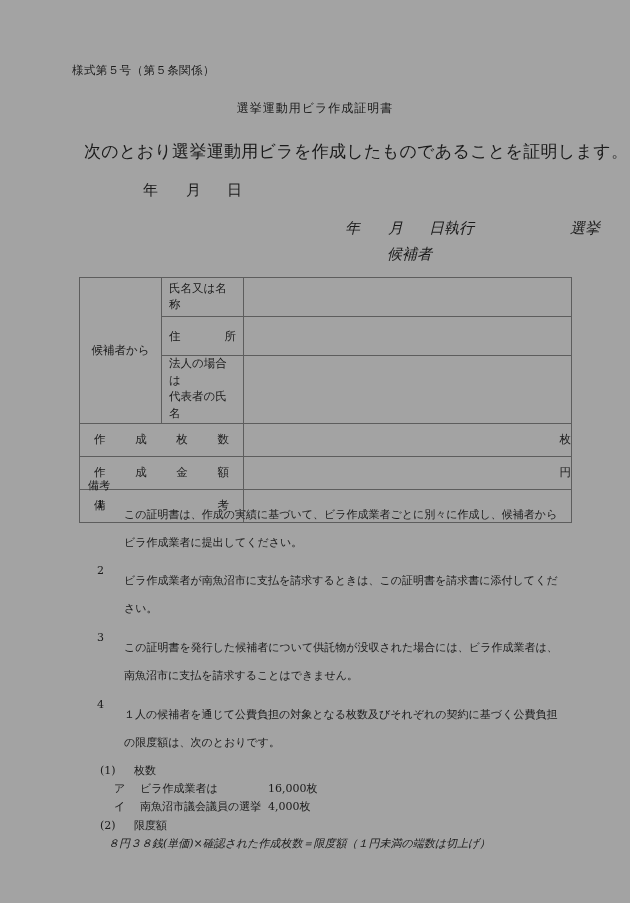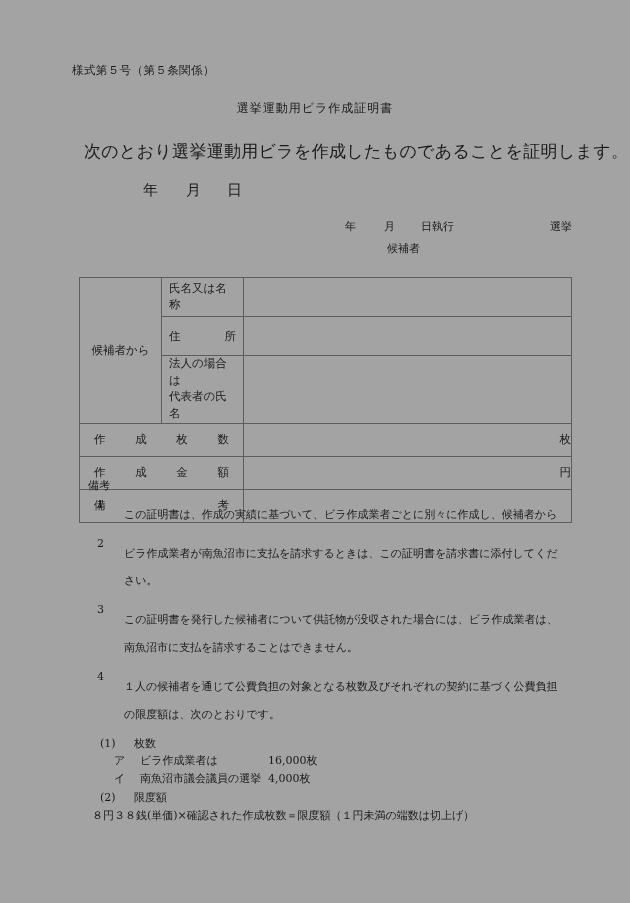--- a/index.html
+++ b/index.html
@@ -62,22 +62,23 @@
     white-space: nowrap;
   }
   .date-line .gap-a { display: inline-block; width: 28px; }
   .date-line .gap-b { display: inline-block; width: 26px; }
 
   
   .elect-block {
     position: absolute;
     left: 345px;
     top: 219px;
-    font-size: 11px;
+    font-size: 15px;
     white-space: nowrap;
+    font-style: italic;
   }
   .elect-row-1 .g1 { display: inline-block; width: 28px; }
   .elect-row-1 .g2 { display: inline-block; width: 26px; }
   .elect-row-1 .g3 { display: inline-block; width: 96px; }
   .elect-row-2 {
     margin-top: 7px;
     padding-left: 42px;
   }
 
   
@@ -160,21 +161,21 @@
   .sub-body { flex: 1 1 auto; }
 
   .item {
     display: flex;
     margin-left: 26px;
   }
   .item-mark { width: 26px; flex: 0 0 26px; }
   .item-text { flex: 0 0 128px; }
   .item-val { flex: 0 0 auto; }
 
-  .limit-line { margin-left: 4px; }
+  .limit-line { margin-left: 20px; font-style: italic; }
 </style>
 </head>
 <body>
 
 <div class="page">
 
   <div class="form-no">様式第５号（第５条関係）</div>
 
   <div class="doc-title">選挙運動用ビラ作成証明書</div>
 
@@ -256,20 +257,21 @@
     </tbody>
   </table>
 
   <div class="notes">
     <div class="notes-head">備考</div>
 
     <div class="note">
       <div class="note-num">1</div>
       <div class="note-body">
         <p>この証明書は、作成の実績に基づいて、ビラ作成業者ごとに別々に作成し、候補者から</p>
+        <p>ビラ作成業者に提出してください。</p>
       </div>
     </div>
 
     <div class="note">
       <div class="note-num">2</div>
       <div class="note-body">
         <p>ビラ作成業者が南魚沼市に支払を請求するときは、この証明書を請求書に添付してくだ</p>
         <p>さい。</p>
       </div>
     </div>

